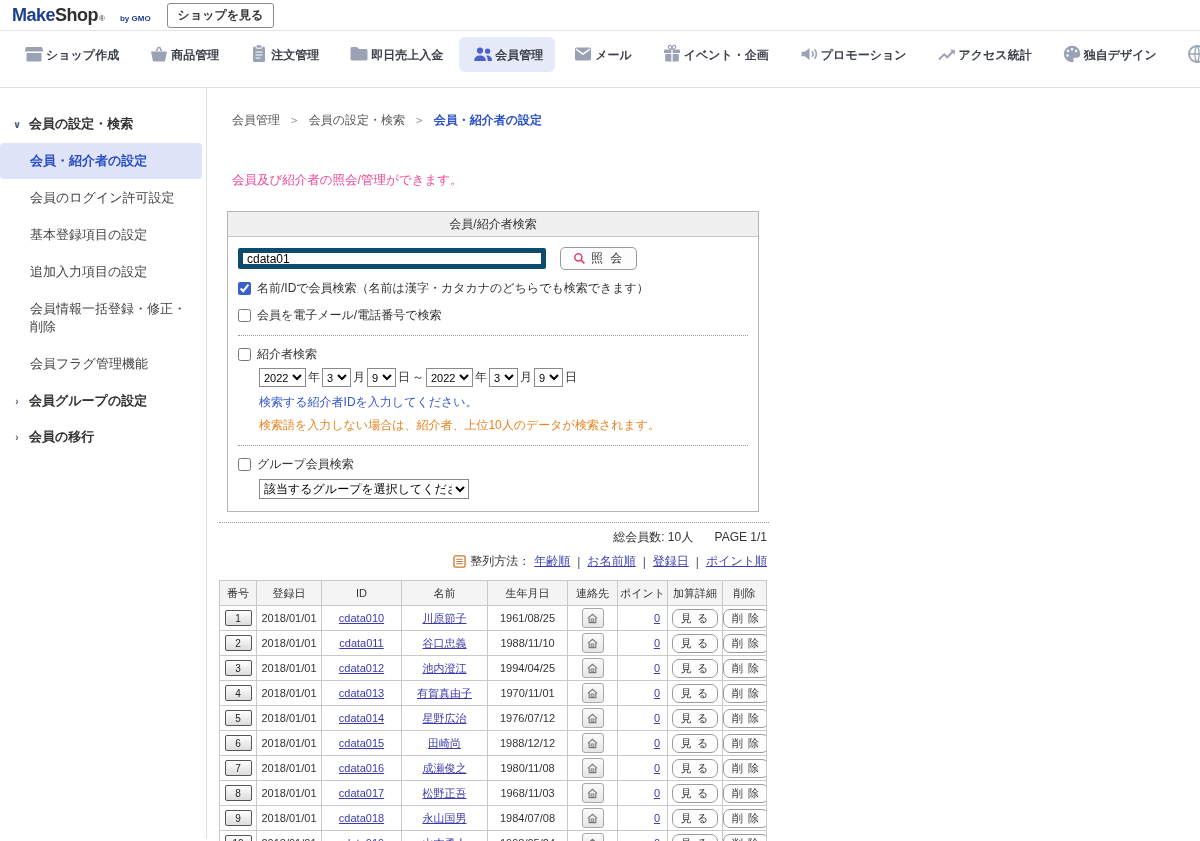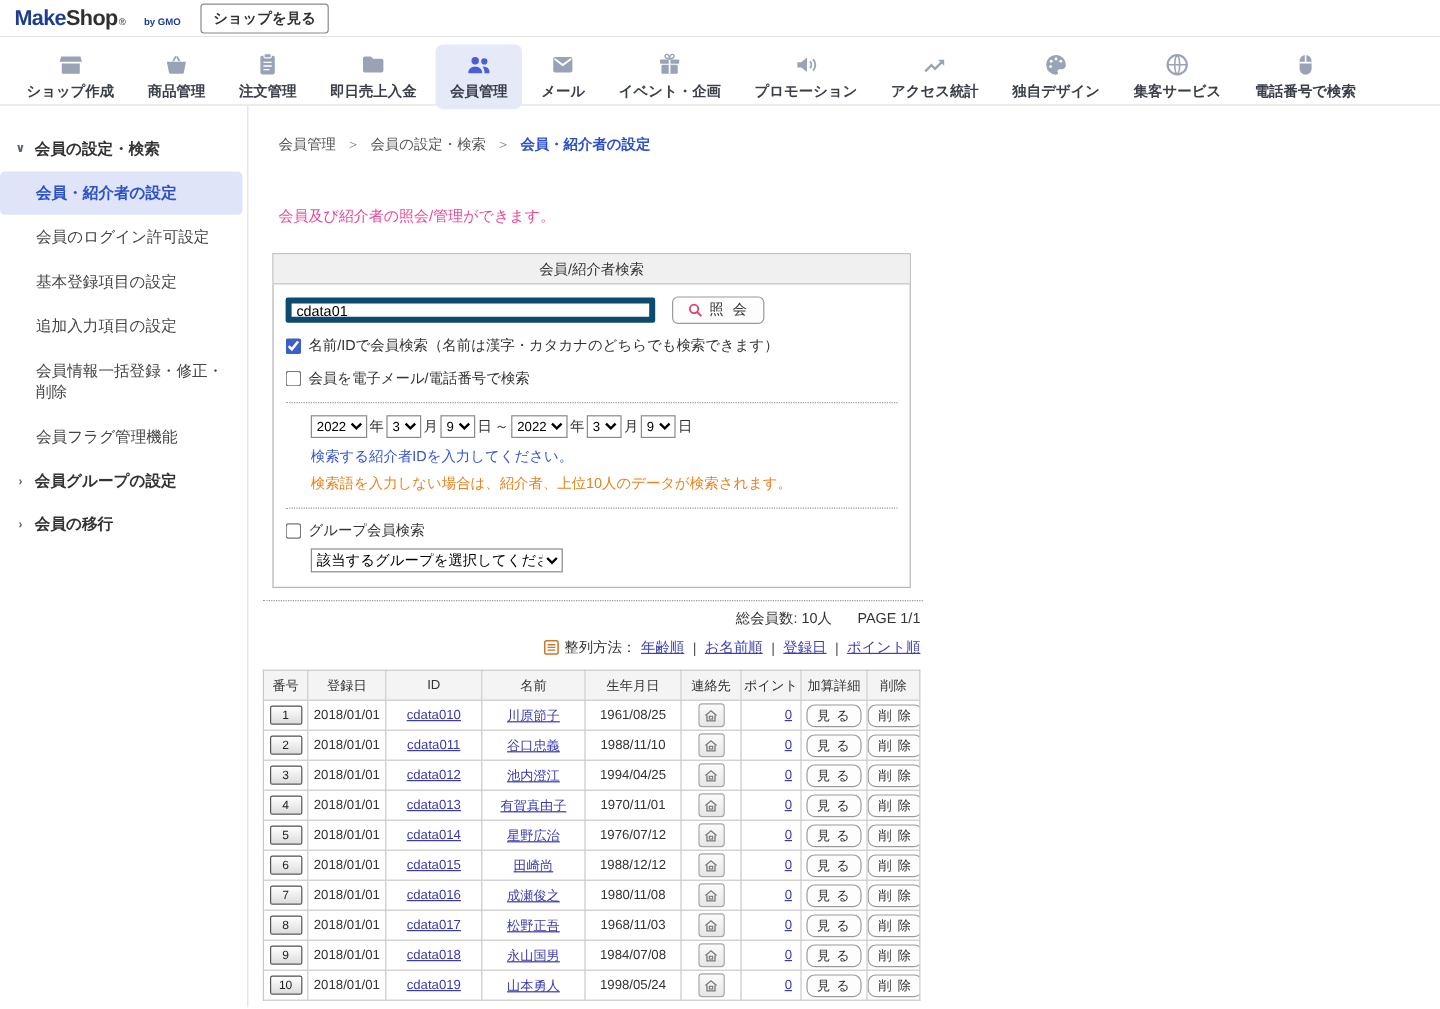--- a/index.html
+++ b/index.html
@@ -12,21 +12,21 @@
   .logo { display:flex; align-items:baseline; cursor:pointer; }
   .logo .make { font-size:18px; font-weight:bold; color:#1d3d8f; letter-spacing:-0.5px; }
   .logo .shop { font-size:18px; font-weight:bold; color:#2f2f2f; letter-spacing:-0.5px; }
   .logo .reg  { font-size:8px; color:#2f2f2f; vertical-align:super; margin-left:1px; }
   .logo .by   { font-size:8px; font-weight:bold; color:#1d3d8f; margin-left:15px; }
   .view-shop-btn { margin-left:16px; font-size:12px; font-weight:bold; color:#333; background:#fff;
     border:1px solid #8a8a8a; border-radius:3px; padding:3px 10px; cursor:pointer; font-family:inherit; }
 
   
   .mainnav { height:57px; border-bottom:1px solid #e0e0e0; display:flex; align-items:flex-start; padding:6px 0 0 10px; background:#fff; }
-  .nav-item { display:flex; flex-direction:column; align-items:center; padding:5px 12px 6px; margin-right:4px; border-radius:6px; cursor:pointer; }
+  .nav-item { display:flex; align-items:center; padding:5px 12px 6px; margin-right:4px; border-radius:6px; cursor:pointer; }
   .nav-item .nav-icon { width:24px; height:24px; color:#9aa3b5; }
   .nav-item .nav-icon svg { width:24px; height:24px; display:block; }
   .nav-label { font-size:12px; font-weight:bold; color:#3a3f4a; margin-top:2px; white-space:nowrap; }
   .nav-item.active { background:#e6e9f8; }
   .nav-item.active .nav-icon { color:#4a5fd4; }
 
   
   .body-wrap { display:flex; height:751px; }
   .sidebar { width:207px; border-right:1px solid #e0e0e0; padding-top:18px; flex-shrink:0; }
   .side-group-header { display:flex; align-items:center; gap:7px; font-size:13px; font-weight:bold; color:#333;
@@ -272,20 +272,24 @@
           </div>
           <div class="cb-row">
             <input type="checkbox" checked="" style="">
             <span>名前/IDで会員検索（名前は漢字・カタカナのどちらでも検索できます）</span>
           </div>
           <div class="cb-row">
             <input type="checkbox" style="">
             <span>会員を電子メール/電話番号で検索</span>
           </div>
           <hr class="dotted-sep">
+          <div class="cb-row" style="margin-top:2px;">
+            <input type="checkbox" style="">
+            <span>紹介者検索</span>
+          </div>
           <div class="date-row indent">
             <select><option>2022</option></select>
             <span>年</span>
             <select><option>3</option></select>
             <span>月</span>
             <select><option>9</option></select>
             <span>日</span>
             <span>～</span>
             <select><option>2022</option></select>
             <span>年</span>

